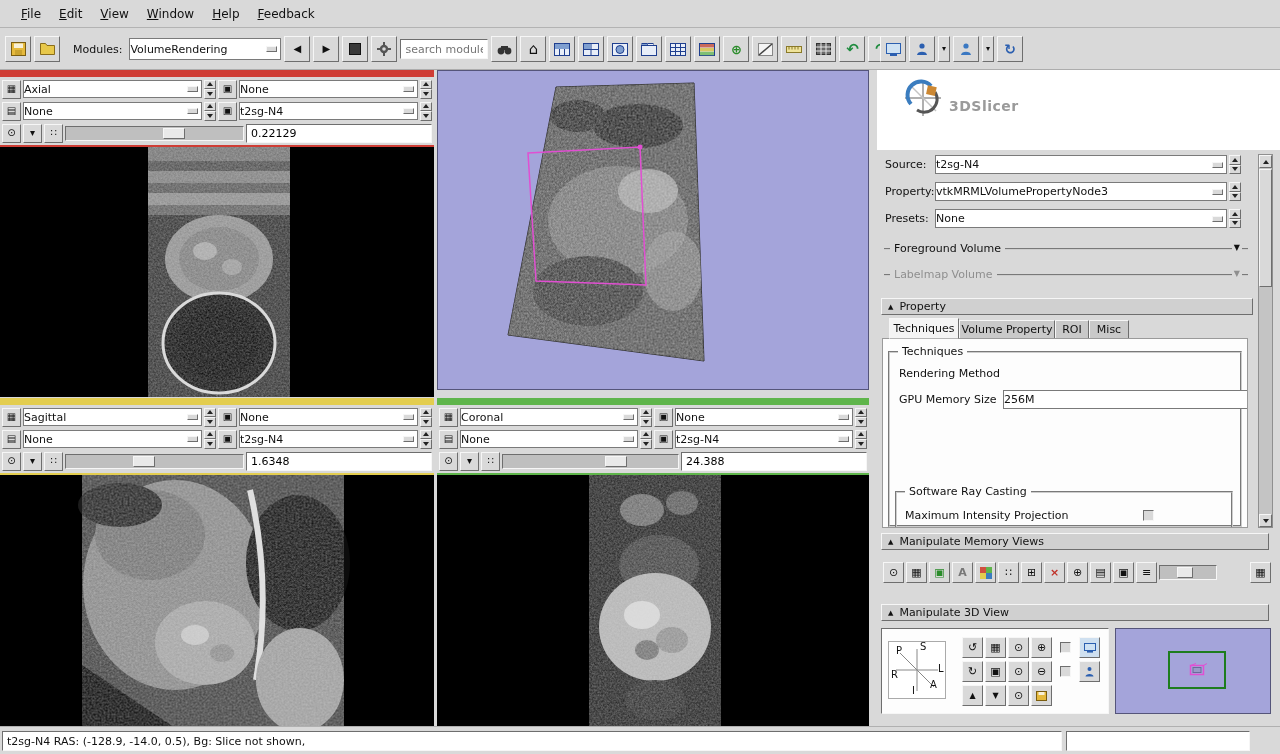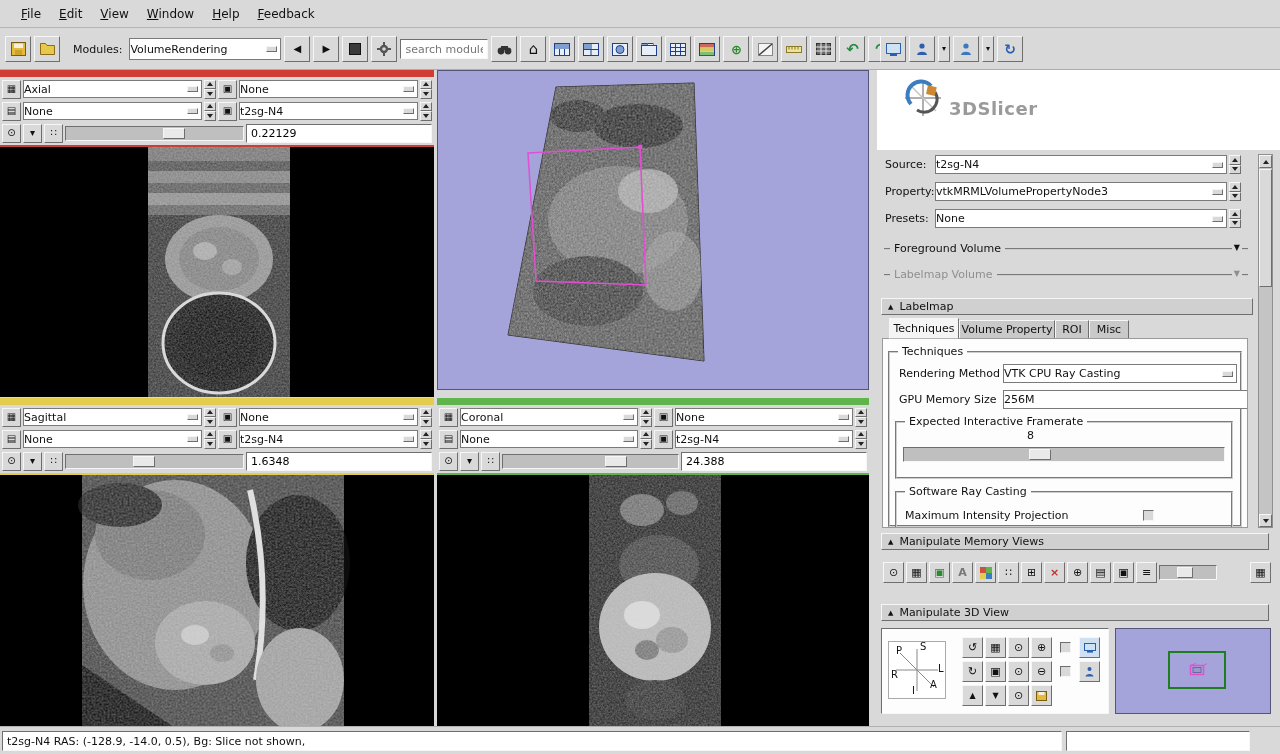--- a/index.html
+++ b/index.html
@@ -35,21 +35,21 @@
 .sv-rows{padding:1px 2px 1px 2px;border-bottom:2px solid}
 .sv-row{display:flex;align-items:center;height:22px;gap:2px}
 .sv-row .combo{flex:1;height:18px}
 .sv-img{position:relative;background:#000;overflow:hidden}
 .sv-img svg{display:block}
 .sl-flex{flex:1}
 
 
 #right-panel{position:absolute;left:877px;top:70px;width:403px;height:656px;background:#d9d9d9}
 .logo-area{position:absolute;left:0;top:0;width:403px;height:80px;background:#fff}
-.logo-text{position:absolute;left:72px;top:28px;font-size:18px;font-weight:bold;color:#9a9a9a;letter-spacing:.5px}
+.logo-text{position:absolute;left:72px;top:28px;font-size:14px;font-weight:bold;color:#9a9a9a;letter-spacing:.5px}
 .prow{position:absolute;height:21px;display:flex;align-items:center}
 .plabel{font-size:11px}
 .lframe{position:absolute;border:2px groove #cdcdcd}
 .lf-title{position:absolute;top:-8px;left:8px;padding:0 4px;font-size:11px;background:#fdfdfd}
 .cframe{position:absolute;height:16px}
 .cf-line{position:absolute;left:0;right:0;top:6px;border-top:2px groove #cdcdcd}
 .cf-label{position:absolute;left:6px;top:0;padding:0 4px;background:#d9d9d9}
 .cf-arrow{position:absolute;right:6px;top:1px;font-size:8px;background:#d9d9d9;padding:0 2px}
 .sec-hdr{position:absolute;height:17px;background:#d0d0d0;border:1px solid;border-color:#f6f6f6 #6e6e6e #6e6e6e #f6f6f6;display:flex;align-items:center;gap:6px;padding:0 6px}
 .sec-arrow{font-size:7px}
@@ -667,58 +667,47 @@
       <span class="cf-arrow">▼</span>
     </div>
     <div class="cframe" style="left:7px;top:198px;width:364px;color:#8f8f8f">
       <div class="cf-line"></div>
       <span class="cf-label">Labelmap Volume</span>
       <span class="cf-arrow">▼</span>
     </div>
 
     <div class="sec-hdr" style="left:4px;top:228px;width:372px">
       <span class="sec-arrow">▲</span>
-      <span>Labelmap</span>
+      <span>Property</span>
     </div>
 
     <div class="tab active" style="left:12px;width:70px">
         <span>Techniques</span>
       </div>
     <div class="tab" style="left:82px;width:96px">
         <span>Volume Property</span>
       </div>
     <div class="tab" style="left:178px;width:34px">
         <span>ROI</span>
       </div>
     <div class="tab" style="left:212px;width:40px">
         <span>Misc</span>
       </div>
 
     <div class="tabbody">
       <div class="lframe" style="left:5px;top:12px;width:354px;height:176px">
         <span class="lf-title">Techniques</span>
       </div>
       <span style="position:absolute;left:16px;top:28px">Rendering Method</span>
-      <div class="combo" style="position:absolute;left:120px;top:25px;width:234px">
-          <span class="ctext">VTK CPU Ray Casting</span>
-          <span class="mind"></span>
-        </div>
       <span style="position:absolute;left:16px;top:54px">GPU Memory Size</span>
       <div class="combo" style="position:absolute;left:120px;top:51px;width:260px">
           <span class="ctext">256M</span>
           <span class="mind"></span>
         </div>
 
-      <div class="lframe" style="left:12px;top:82px;width:338px;height:58px">
-        <span class="lf-title">Expected Interactive Framerate</span>
-        <span style="position:absolute;left:130px;top:6px">8</span>
-        <div class="sl-trough" style="position:absolute;left:6px;top:24px;width:322px">
-            <div class="sl-thumb" style="left:39%"></div>
-          </div>
-      </div>
 
       <div class="lframe" style="left:12px;top:152px;width:338px;height:52px">
         <span class="lf-title">Software Ray Casting</span>
         <span style="position:absolute;left:8px;top:16px">Maximum Intensity Projection</span>
         <div class="checkbox" style="position:absolute;left:246px;top:17px"></div>
       </div>
     </div>
 
     <div class="scroll-v">
       <div class="sb-btn" style="top:0">

